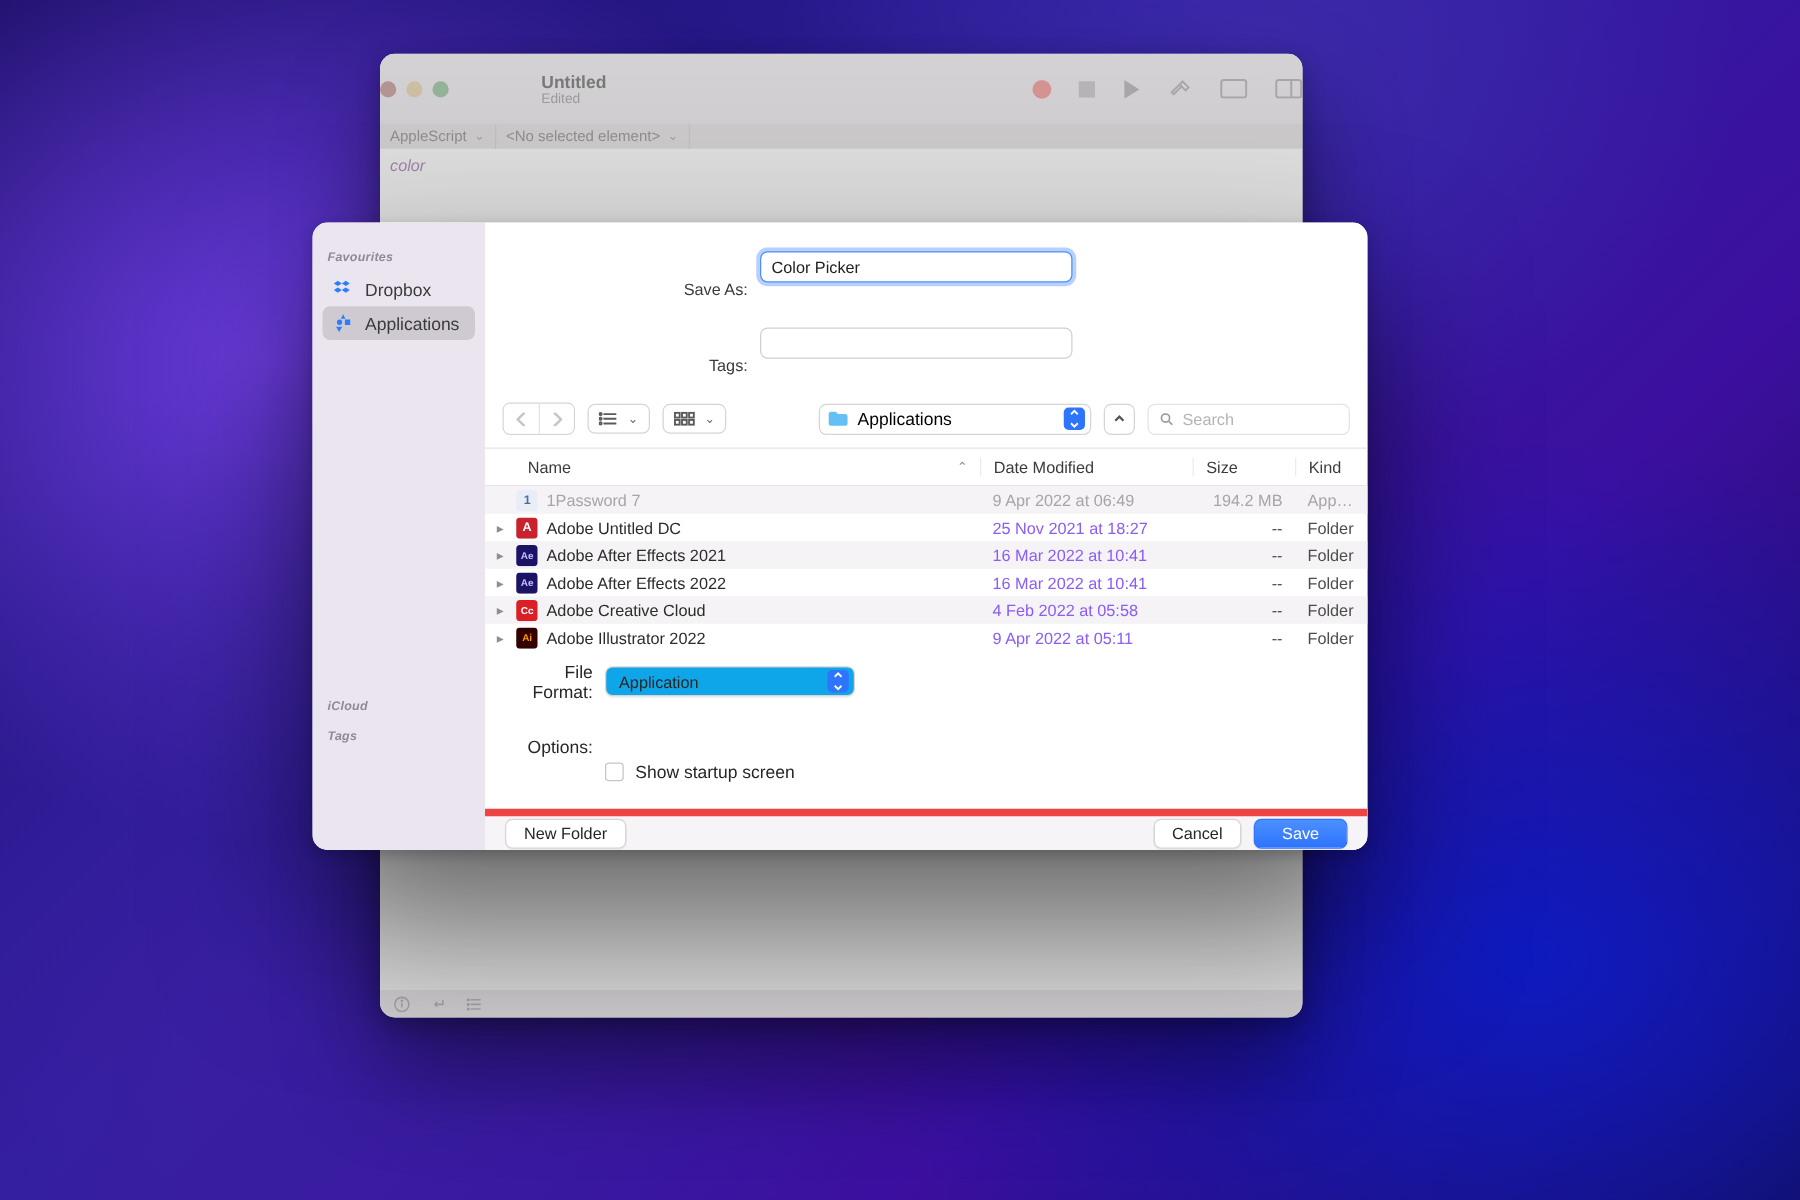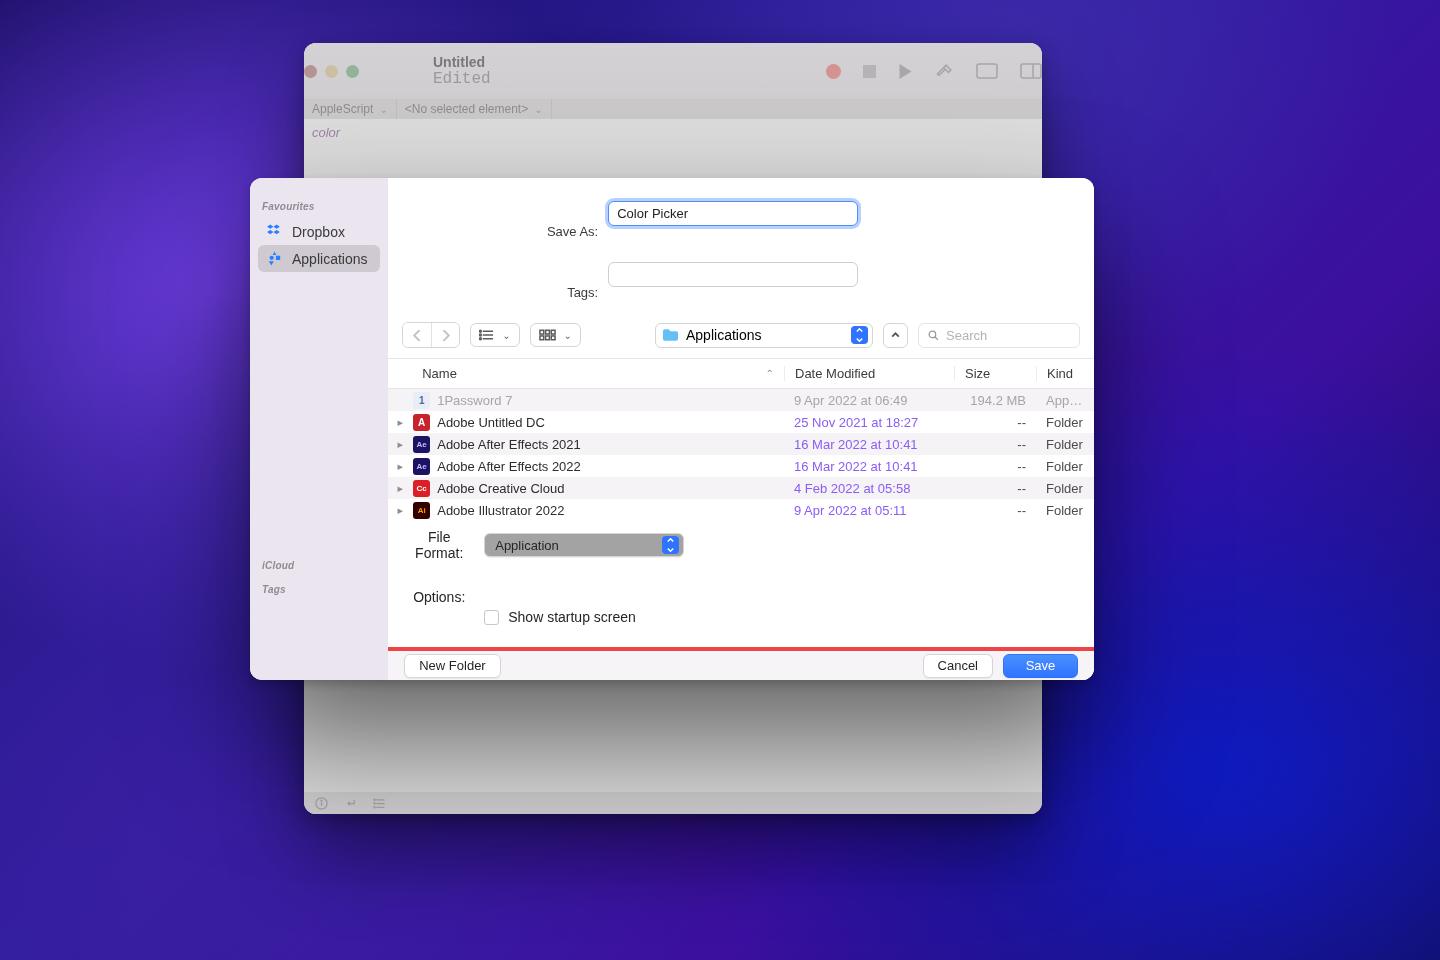--- a/index.html
+++ b/index.html
@@ -29,21 +29,21 @@
   box-shadow: 0 40px 80px rgba(0,0,0,.45), 0 6px 18px rgba(0,0,0,.25);
   overflow: hidden;
 }
 .se-titlebar { height: 56px; display:flex; align-items:center; padding: 0 0; gap:10px; background: linear-gradient(#efedef,#e7e4e7); }
 .traffic { display:flex; gap:8px; }
 .traffic span { width:13px; height:13px; border-radius:50%; display:block; }
 .tl-close{ background:#ff5f57; } .tl-min{ background:#ffbd2e; } .tl-max{ background:#28c840; }
 .dimmed .traffic span { filter: saturate(.35) brightness(1.05); }
 .se-title-wrap{ margin-left: 64px; }
 .se-title{ font-size:14px; font-weight:600; color:#4a4a4a; }
-.se-sub{ font-size:16px; color:#878787;font-family:Liberation Mono, monospace; }
+.se-sub{ font-size:11px; color:#878787; }
 .se-toolbar-right{ margin-left:auto; display:flex; align-items:center; gap:22px; color:#a1a1a1; }
 
 .se-chipbar{ height:20px; background:#dedbdd; display:flex; align-items:center; font-size:12px; color:#6e6e6e; }
 .se-chip{ padding:0 8px; height:100%; display:flex; align-items:center; gap:6px; border-right:1px solid #c9c6c9; }
 .se-chip .caret{ font-size:10px; color:#8b8b8b; }
 
 .se-editor{ height: calc(100% - 56px - 20px - 22px); background:#fff; padding:6px 8px; font-family: ui-monospace, Menlo, monospace; font-size:13px; color:#b08f5c; }
 .se-editor .kw{ color:#8a5a9a; font-style: italic; }
 
 .se-footer{ position:absolute; left:0; right:0; bottom:0; height:22px; background:#e7e4e7; display:flex; align-items:center; gap:14px; padding:0 10px; color:#9a9a9a; }
@@ -108,28 +108,28 @@
 .td.date{ width:170px; color:#8b5cf6;}
 .td.size{ width:82px; text-align:right; color:#4c4c4c;}
 .td.kind{ width:58px; color:#4c4c4c;}
 .disclose{ width:12px; display:inline-flex; justify-content:center; color:#8e8e8e; font-size:11px;}
 .appicon{ width:17px; height:17px; border-radius:3px; display:inline-flex; align-items:center; justify-content:center; font-size:10px; font-weight:700; color:#fff; }
 .tr.dim .td{ color:#a7a5a7; }
 
 
 .opts{ padding:8px 16px 14px; font-size:14px; color:#262626; }
 .opts-row{ display:flex; align-items:center; margin-bottom:8px; }
-.opts-label{ width:80px; text-align:center; padding-right:10px; }
-.select{ width:200px; height:24px; border:1px solid #d6d4d6; border-radius:6px; background:#a3a3a3; display:flex; align-items:center; justify-content:space-between; padding:0 4px 0 10px; font-size:13px; box-shadow: 0 1px 1px rgba(0,0,0,.06); }
+.opts-label{ width:80px; text-align:right; padding-right:10px; }
+.select{ width:200px; height:24px; border:1px solid #d6d4d6; border-radius:6px; background:#0ea5e9; display:flex; align-items:center; justify-content:space-between; padding:0 4px 0 10px; font-size:13px; box-shadow: 0 1px 1px rgba(0,0,0,.06); }
 .select .stepper{ width:17px; height:18px; border-radius:4px; background:#2f74ff; display:flex; flex-direction:column; align-items:center; justify-content:center; color:#fff; }
 .chk{ display:flex; align-items:center; gap:9px;margin-top:40px; }
 .chk .box{ width:15px; height:15px; border:1px solid #c8c6c8; border-radius:3px; background:#fff; }
 
 
-.bottombar{ margin-top:auto; height:46px; border-top:4px solid #ef4444; background:#f6f4f6; display:flex; align-items:center; padding:0 16px; gap:10px; }
+.bottombar{ margin-top:auto; height:46px; border-top:6px solid #ef4444; background:#f6f4f6; display:flex; align-items:center; padding:0 16px; gap:10px; }
 .btn{ height:24px; padding:0 14px; border:1px solid #d6d4d6; border-radius:6px; background:#fff; font-size:13px; color:#262626; box-shadow:0 1px 1px rgba(0,0,0,.05); }
 .btn.primary{ background: linear-gradient(#4b90ff,#2f74ff); border-color:#2f74ff; color:#fff; min-width:75px; }
 .spacer{ flex:1; }
 
 svg { display:block; }
 </style>
 </head>
 <body>
 
 <div class="wallpaper"></div>

